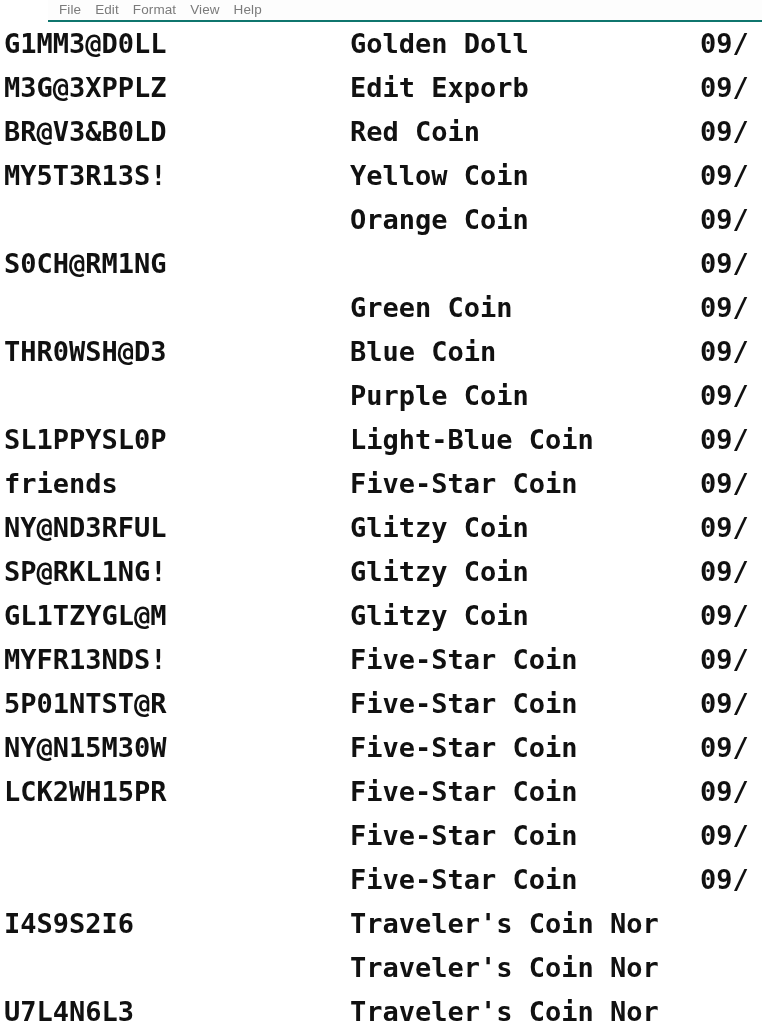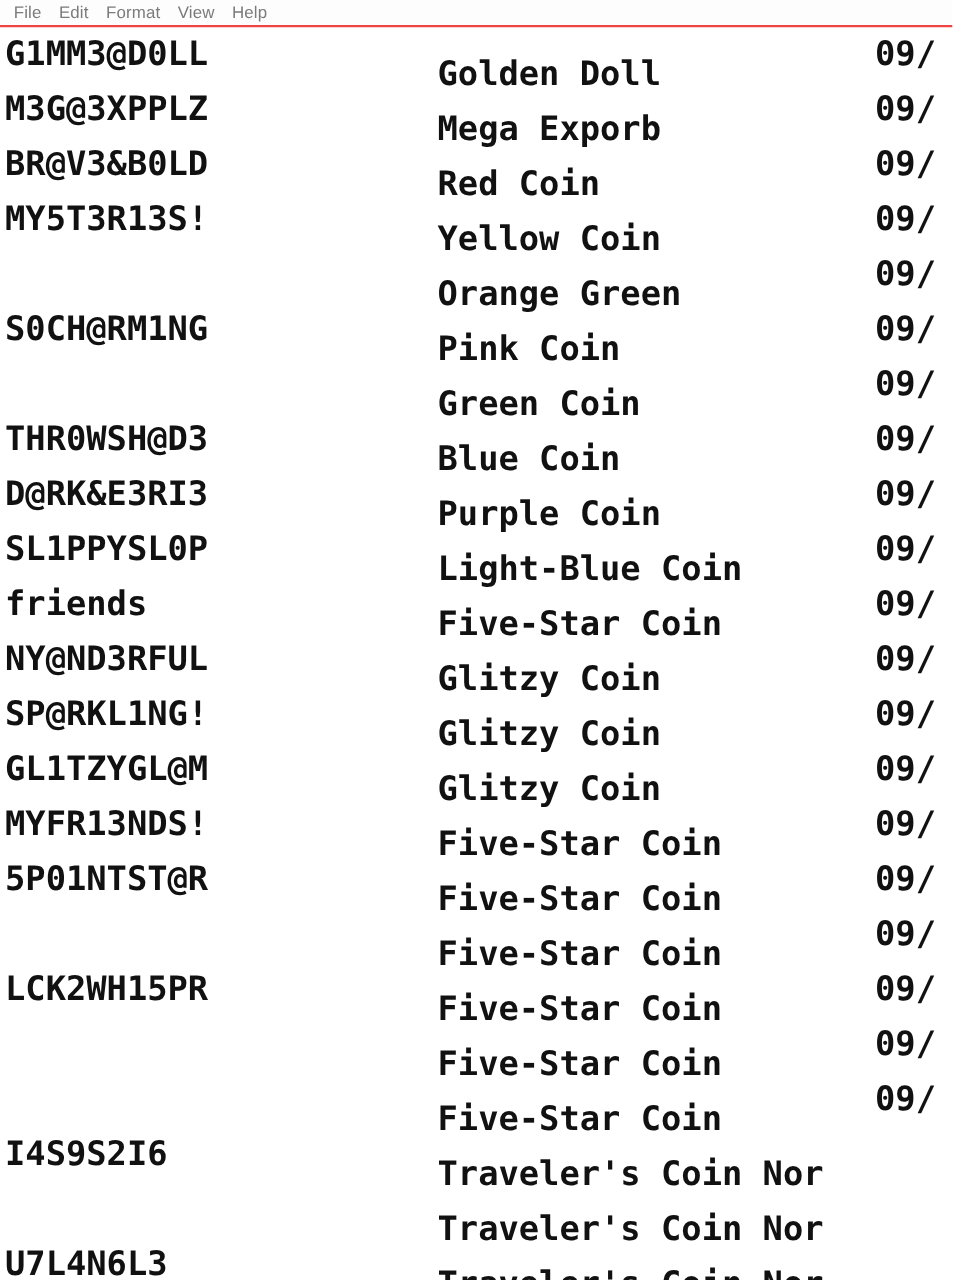--- a/index.html
+++ b/index.html
@@ -21,25 +21,26 @@
     flex-direction: column;
     overflow: hidden;
     position: relative;
   }
 
   
   .menubar {
     height: 16px;
     min-height: 22px;
     background: #fdfdfd;
-    border-bottom: 2px solid #ef4444;
+    border-bottom: 2px solid #0f766e;
     display: flex;
     align-items: center;
     padding-left: 4px;
     box-sizing: border-box;
+    margin-left: 48px;
   }
   .menu-item {
     font-family: "Liberation Sans", sans-serif;
     font-size: 13.5px;
     color: #7b7b7b;
     padding: 0 7px;
     line-height: 18px;
     white-space: nowrap;
     letter-spacing: 0.1px;
   }
@@ -71,21 +72,20 @@
   }
   .col-code {
     position: absolute;
     left: 4px;
     top: 0;
   }
   .col-name {
     position: absolute;
     left: 350px;
     top: 0;
-    margin-top: 16px;
   }
   .col-date {
     position: absolute;
     left: 700px;
     top: 0;
   }
 </style>
 </head>
 <body>
 
@@ -95,36 +95,36 @@
     <div class="menu-item">File</div>
     <div class="menu-item">Edit</div>
     <div class="menu-item">Format</div>
     <div class="menu-item">View</div>
     <div class="menu-item">Help</div>
   </div>
 
   <div class="textarea">
     <div class="lines" id="lines">
         <div class="line"><span class="col-code">G1MM3@D0LL</span><span class="col-name">Golden Doll</span><span class="col-date">09/</span></div>
-        <div class="line"><span class="col-code">M3G@3XPPLZ</span><span class="col-name">Mega Exporb</span><span class="col-date">09/</span></div>
+        <div class="line"><span class="col-code">M3G@3XPPLZ</span><span class="col-name">Edit Exporb</span><span class="col-date">09/</span></div>
         <div class="line"><span class="col-code">BR@V3&amp;B0LD</span><span class="col-name">Red Coin</span><span class="col-date">09/</span></div>
         <div class="line"><span class="col-code">MY5T3R13S!</span><span class="col-name">Yellow Coin</span><span class="col-date">09/</span></div>
-        <div class="line"><span class="col-name">Orange Green</span><span class="col-date">09/</span></div>
-        <div class="line"><span class="col-code">S0CH@RM1NG</span><span class="col-name">Pink Coin</span><span class="col-date">09/</span></div>
+        <div class="line"><span class="col-name">Orange Coin</span><span class="col-date">09/</span></div>
+        <div class="line"><span class="col-code">S0CH@RM1NG</span><span class="col-date">09/</span></div>
         <div class="line"><span class="col-name">Green Coin</span><span class="col-date">09/</span></div>
         <div class="line"><span class="col-code">THR0WSH@D3</span><span class="col-name">Blue Coin</span><span class="col-date">09/</span></div>
-        <div class="line"><span class="col-code">D@RK&amp;E3RI3</span><span class="col-name">Purple Coin</span><span class="col-date">09/</span></div>
+        <div class="line"><span class="col-name">Purple Coin</span><span class="col-date">09/</span></div>
         <div class="line"><span class="col-code">SL1PPYSL0P</span><span class="col-name">Light-Blue Coin</span><span class="col-date">09/</span></div>
         <div class="line"><span class="col-code">friends</span><span class="col-name">Five-Star Coin</span><span class="col-date">09/</span></div>
         <div class="line"><span class="col-code">NY@ND3RFUL</span><span class="col-name">Glitzy Coin</span><span class="col-date">09/</span></div>
         <div class="line"><span class="col-code">SP@RKL1NG!</span><span class="col-name">Glitzy Coin</span><span class="col-date">09/</span></div>
         <div class="line"><span class="col-code">GL1TZYGL@M</span><span class="col-name">Glitzy Coin</span><span class="col-date">09/</span></div>
         <div class="line"><span class="col-code">MYFR13NDS!</span><span class="col-name">Five-Star Coin</span><span class="col-date">09/</span></div>
         <div class="line"><span class="col-code">5P01NTST@R</span><span class="col-name">Five-Star Coin</span><span class="col-date">09/</span></div>
-        <div class="line"><span class="col-name">Five-Star Coin</span><span class="col-date">09/</span></div>
+        <div class="line"><span class="col-code">NY@N15M30W</span><span class="col-name">Five-Star Coin</span><span class="col-date">09/</span></div>
         <div class="line"><span class="col-code">LCK2WH15PR</span><span class="col-name">Five-Star Coin</span><span class="col-date">09/</span></div>
         <div class="line"><span class="col-name">Five-Star Coin</span><span class="col-date">09/</span></div>
         <div class="line"><span class="col-name">Five-Star Coin</span><span class="col-date">09/</span></div>
         <div class="line"><span class="col-code">I4S9S2I6</span><span class="col-name">Traveler's Coin Nor</span><span class="col-date"></span></div>
         <div class="line"><span class="col-name">Traveler's Coin Nor</span><span class="col-date"></span></div>
         <div class="line"><span class="col-code">U7L4N6L3</span><span class="col-name">Traveler's Coin Nor</span><span class="col-date"></span></div>
       </div>
   </div>
 
 </div>

